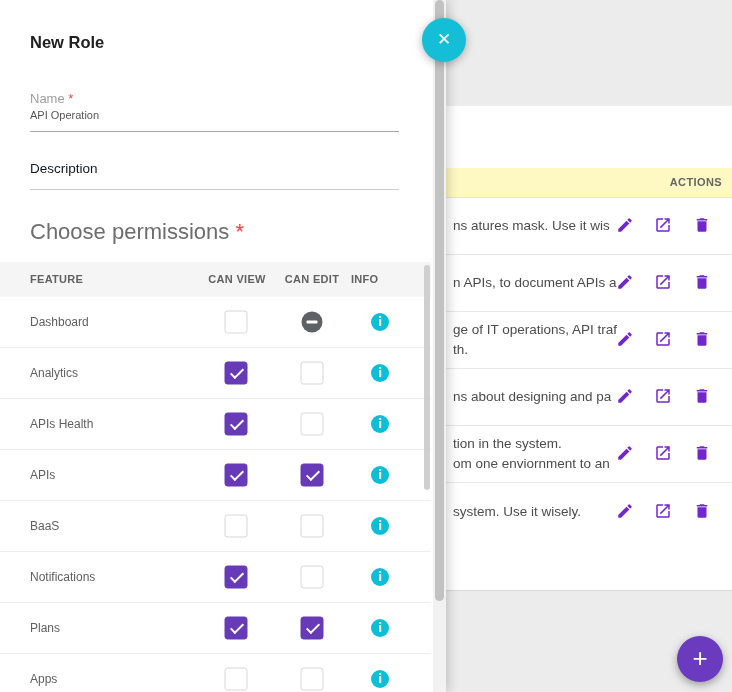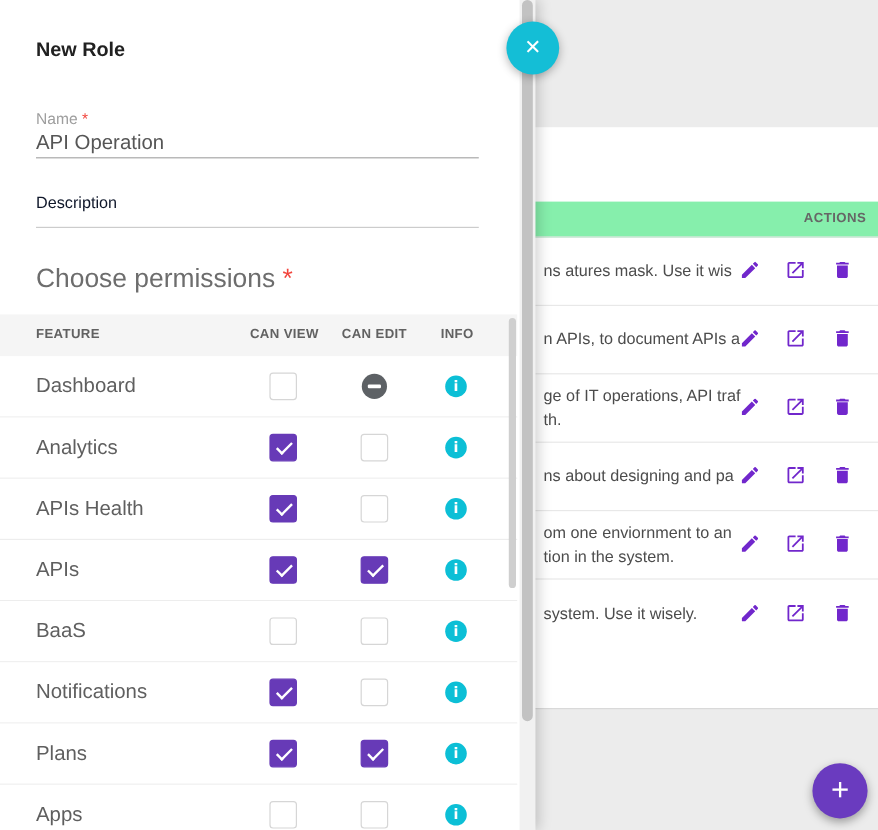--- a/index.html
+++ b/index.html
@@ -5,21 +5,21 @@
   * { margin:0; padding:0; box-sizing:border-box; }
   html,body { width:732px; height:692px; overflow:hidden; }
   body { font-family:"Liberation Sans","DejaVu Sans",sans-serif; background:#fff; position:relative; }
 
   
   .page { position:absolute; left:446px; top:0; width:286px; height:692px; background:#fff; }
   .page-top { position:absolute; left:0; top:0; width:100%; height:106px; background:#ececec; }
   .page-bottom { position:absolute; left:0; top:590px; width:100%; height:102px; background:#ececec; border-top:1px solid #d9d9d9; }
 
   .actions-header { position:absolute; left:0; top:168px; width:100%; height:30px;
-    background:#86efac; border-bottom:1px solid #e4e4e4; }
+    background:#fef9c3; border-bottom:1px solid #e4e4e4; }
   .actions-header span { position:absolute; right:10px; top:8px; font-size:11px; font-weight:bold;
     color:#666; letter-spacing:.4px; }
 
   .page-rows { position:absolute; left:0; top:198px; width:100%; }
   .page-row { position:relative; height:57px; border-bottom:1px solid #e8e8e8; }
   .page-row:last-child { border-bottom:none; }
   .row-text { position:absolute; left:7px; top:50%; transform:translateY(-50%); width:176px;
     font-size:13.5px; line-height:20px; color:#4c4c4c; }
   .row-text span { display:block; white-space:nowrap; }
   .act-btn { position:absolute; top:50%; transform:translateY(-50%); width:20px; height:20px; cursor:pointer; }
@@ -35,39 +35,39 @@
 
   
   .drawer { position:absolute; left:0; top:0; width:446px; height:692px; background:#fff;
     box-shadow:3px 0 10px rgba(0,0,0,.18); z-index:5; }
 
   .drawer-title { position:absolute; left:30px; top:33px; font-size:16.5px; font-weight:600; color:#212121; }
 
   .field-label { position:absolute; left:30px; font-size:13px; color:#9e9e9e; }
   .req { color:#f2453d; }
   .name-label { top:91px; }
-  .name-value { position:absolute; left:30px; top:109px; font-size:17px; color:#565656; }
+  .name-value { position:absolute; left:30px; top:109px; font-size:11px; color:#565656; }
   .name-underline { position:absolute; left:30px; top:131px; width:369px; height:1px; background:#a9a9a9; }
 
   .desc-label { position:absolute; left:30px; top:161px; font-size:13.5px; color:#0f172a; }
   .desc-underline { position:absolute; left:30px; top:189px; width:369px; height:1px; background:#cccccc; }
 
   .perm-heading { position:absolute; left:30px; top:219px; font-size:22px; font-weight:400; color:#6d6d6d; }
 
   .perm-head { position:absolute; left:0; top:262px; width:431px; height:35px; background:#f5f5f5; }
   .perm-head span { position:absolute; top:11px; font-size:11px; font-weight:bold; color:#616161; letter-spacing:.3px; }
   .col-feature { left:30px; }
   .col-view { left:197px; width:80px; text-align:center; }
   .col-edit { left:272px; width:80px; text-align:center; }
-  .col-info { left:351px; width:60px; text-align:center; }
+  .col-info { left:351px; width:60px; }
 
   .perm-rows { position:absolute; left:0; top:297px; width:431px; }
   .perm-row { position:relative; height:51px; border-bottom:1px solid #ededed; background:#fff; }
   .feature-name { position:absolute; left:30px; top:50%; transform:translateY(-50%);
-    font-size:17px; color:#5f5f5f; }
+    font-size:12px; color:#5f5f5f; }
 
   .cb { position:absolute; top:50%; width:23px; height:23px; transform:translate(-50%,-50%);
     border-radius:3px; cursor:pointer; }
   .cb-view { left:236px; }
   .cb-edit { left:312px; }
   .cb[data-state="unchecked"] { background:#fff; border:1px solid #d6d6d6; }
   .cb[data-state="checked"] { background:#673ab7; border:1px solid #673ab7; }
   .cb[data-state="checked"]::after { content:""; position:absolute; left:5px; top:6px;
     width:11px; height:5px; border-left:2px solid #fff; border-bottom:2px solid #fff;
     transform:rotate(-45deg); }
@@ -184,22 +184,22 @@
           </svg>
         </div>
       <div class="act-btn act-delete">
           <svg viewBox="0 0 24 24" fill="#7127cc">
             <path d="M6 19c0 1.1.9 2 2 2h8c1.1 0 2-.9 2-2V7H6v12zM19 4h-3.5l-1-1h-5l-1 1H5v2h14V4z"></path>
           </svg>
         </div>
     </div>
     <div class="page-row">
       <div class="row-text">
-        <span>om one enviornment to an</span>
-          <span>tion in the system.</span>
+        <span>tion in the system.</span>
+          <span>om one enviornment to an</span>
       </div>
       <div class="act-btn act-edit">
           <svg viewBox="0 0 24 24" fill="#7127cc">
             <path d="M3 17.25V21h3.75L17.81 9.94l-3.75-3.75L3 17.25zM20.71 7.04c.39-.39.39-1.02 0-1.41l-2.34-2.34a.9959.9959 0 0 0-1.41 0l-1.83 1.83 3.75 3.75 1.83-1.83z"></path>
           </svg>
         </div>
       <div class="act-btn act-open">
           <svg viewBox="0 0 24 24" fill="#7127cc">
             <path d="M19 19H5V5h7V3H5c-1.11 0-2 .9-2 2v14c0 1.1.89 2 2 2h14c1.1 0 2-.9 2-2v-7h-2v7zM14 3v2h3.59l-9.83 9.83 1.41 1.41L19 6.41V10h2V3h-7z"></path>
           </svg>

